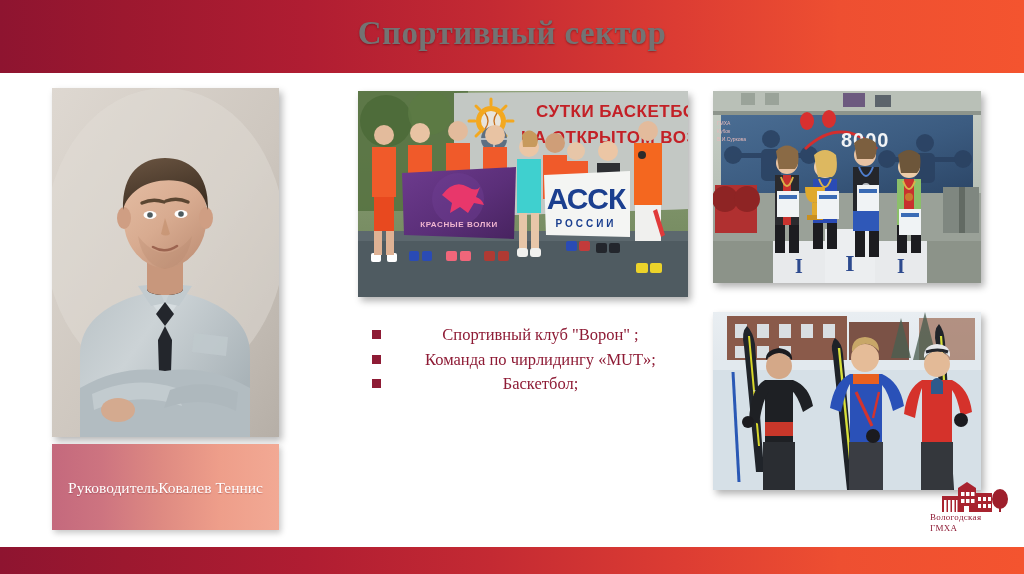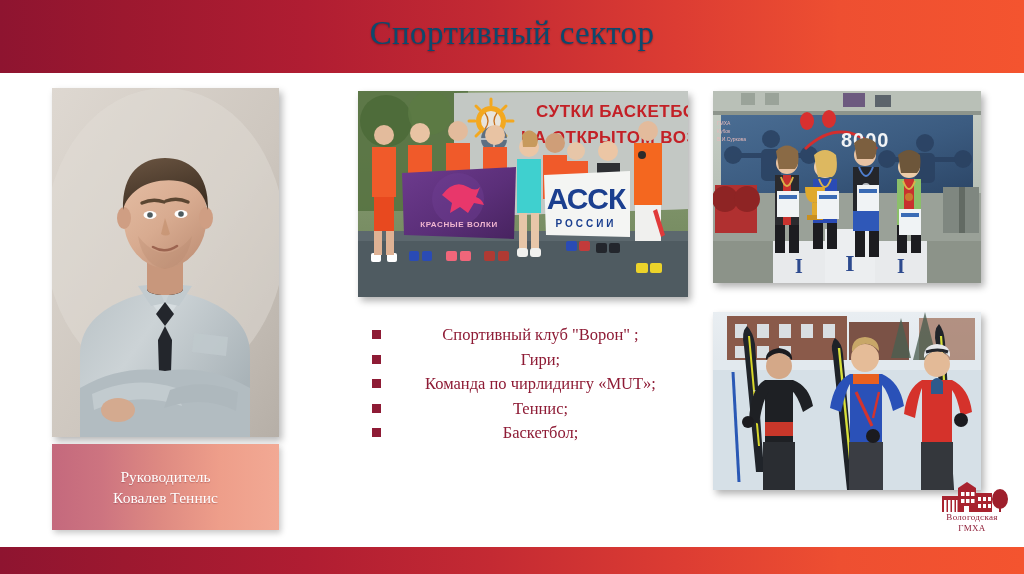--- a/index.html
+++ b/index.html
@@ -33,23 +33,23 @@
   .band-top    { top: 0;   height: 73px; }
   .band-bottom { top: 547px; height: 27px; }
 
   
   .slide-title {
     position: absolute;
     top: 11px;
     left: 0;
     width: 1024px;
     text-align: center;
-    color: #0c4a6e;
+    color: #737373;
     font-size: 33px;
-    font-weight: 400;
+    font-weight: 700;
     letter-spacing: 0.4px;
     line-height: 44px;
     text-shadow: 0 1px 2px rgba(80,0,10,0.45);
     white-space: nowrap;
   }
 
   
   .portrait {
     position: absolute;
     left: 52px;
@@ -70,21 +70,21 @@
     width: 227px;
     height: 86px;
     background: linear-gradient(to right,
         #c4697d 0%,
         #cd7480 22%,
         #de8a82 48%,
         #ee9e8a 74%,
         #f2a994 100%);
     box-shadow: 2px 3px 6px rgba(0,0,0,0.22);
     display: flex;
-    flex-direction: column;
+    flex-direction: row;
     align-items: center;
     justify-content: center;
   }
   .caption-line {
     color: #ffffff;
     font-size: 15.5px;
     line-height: 21px;
     text-align: center;
     text-shadow: 0 1px 1px rgba(120,30,40,0.35);
     white-space: nowrap;
@@ -133,21 +133,20 @@
     white-space: nowrap;
   }
 
   
   .logo {
     position: absolute;
     left: 930px;
     top: 482px;
     width: 84px;
     height: 62px;
-    text-align: center;
   }
   .logo-mark { width: 84px; height: 30px; display: block; }
   .logo-text {
     display: block;
     color: #8e1b35;
     font-size: 9px;
     line-height: 11px;
     letter-spacing: 0.3px;
     white-space: nowrap;
   }
@@ -537,29 +536,21 @@
   </svg>
 </div>
 
 <div class="bullet-list">
   <div class="bullet-row">
     <span class="bullet-marker"></span>
     <span class="bullet-text">Спортивный клуб "Ворон" ;</span>
   </div>
   <div class="bullet-row">
     <span class="bullet-marker"></span>
-    <span class="bullet-text">Гири;</span>
-  </div>
-  <div class="bullet-row">
-    <span class="bullet-marker"></span>
     <span class="bullet-text">Команда по чирлидингу «MUT»;</span>
-  </div>
-  <div class="bullet-row">
-    <span class="bullet-marker"></span>
-    <span class="bullet-text">Теннис;</span>
   </div>
   <div class="bullet-row">
     <span class="bullet-marker"></span>
     <span class="bullet-text">Баскетбол;</span>
   </div>
 </div>
 
 <div class="logo">
   <svg class="logo-mark" viewBox="0 0 84 30">
 

